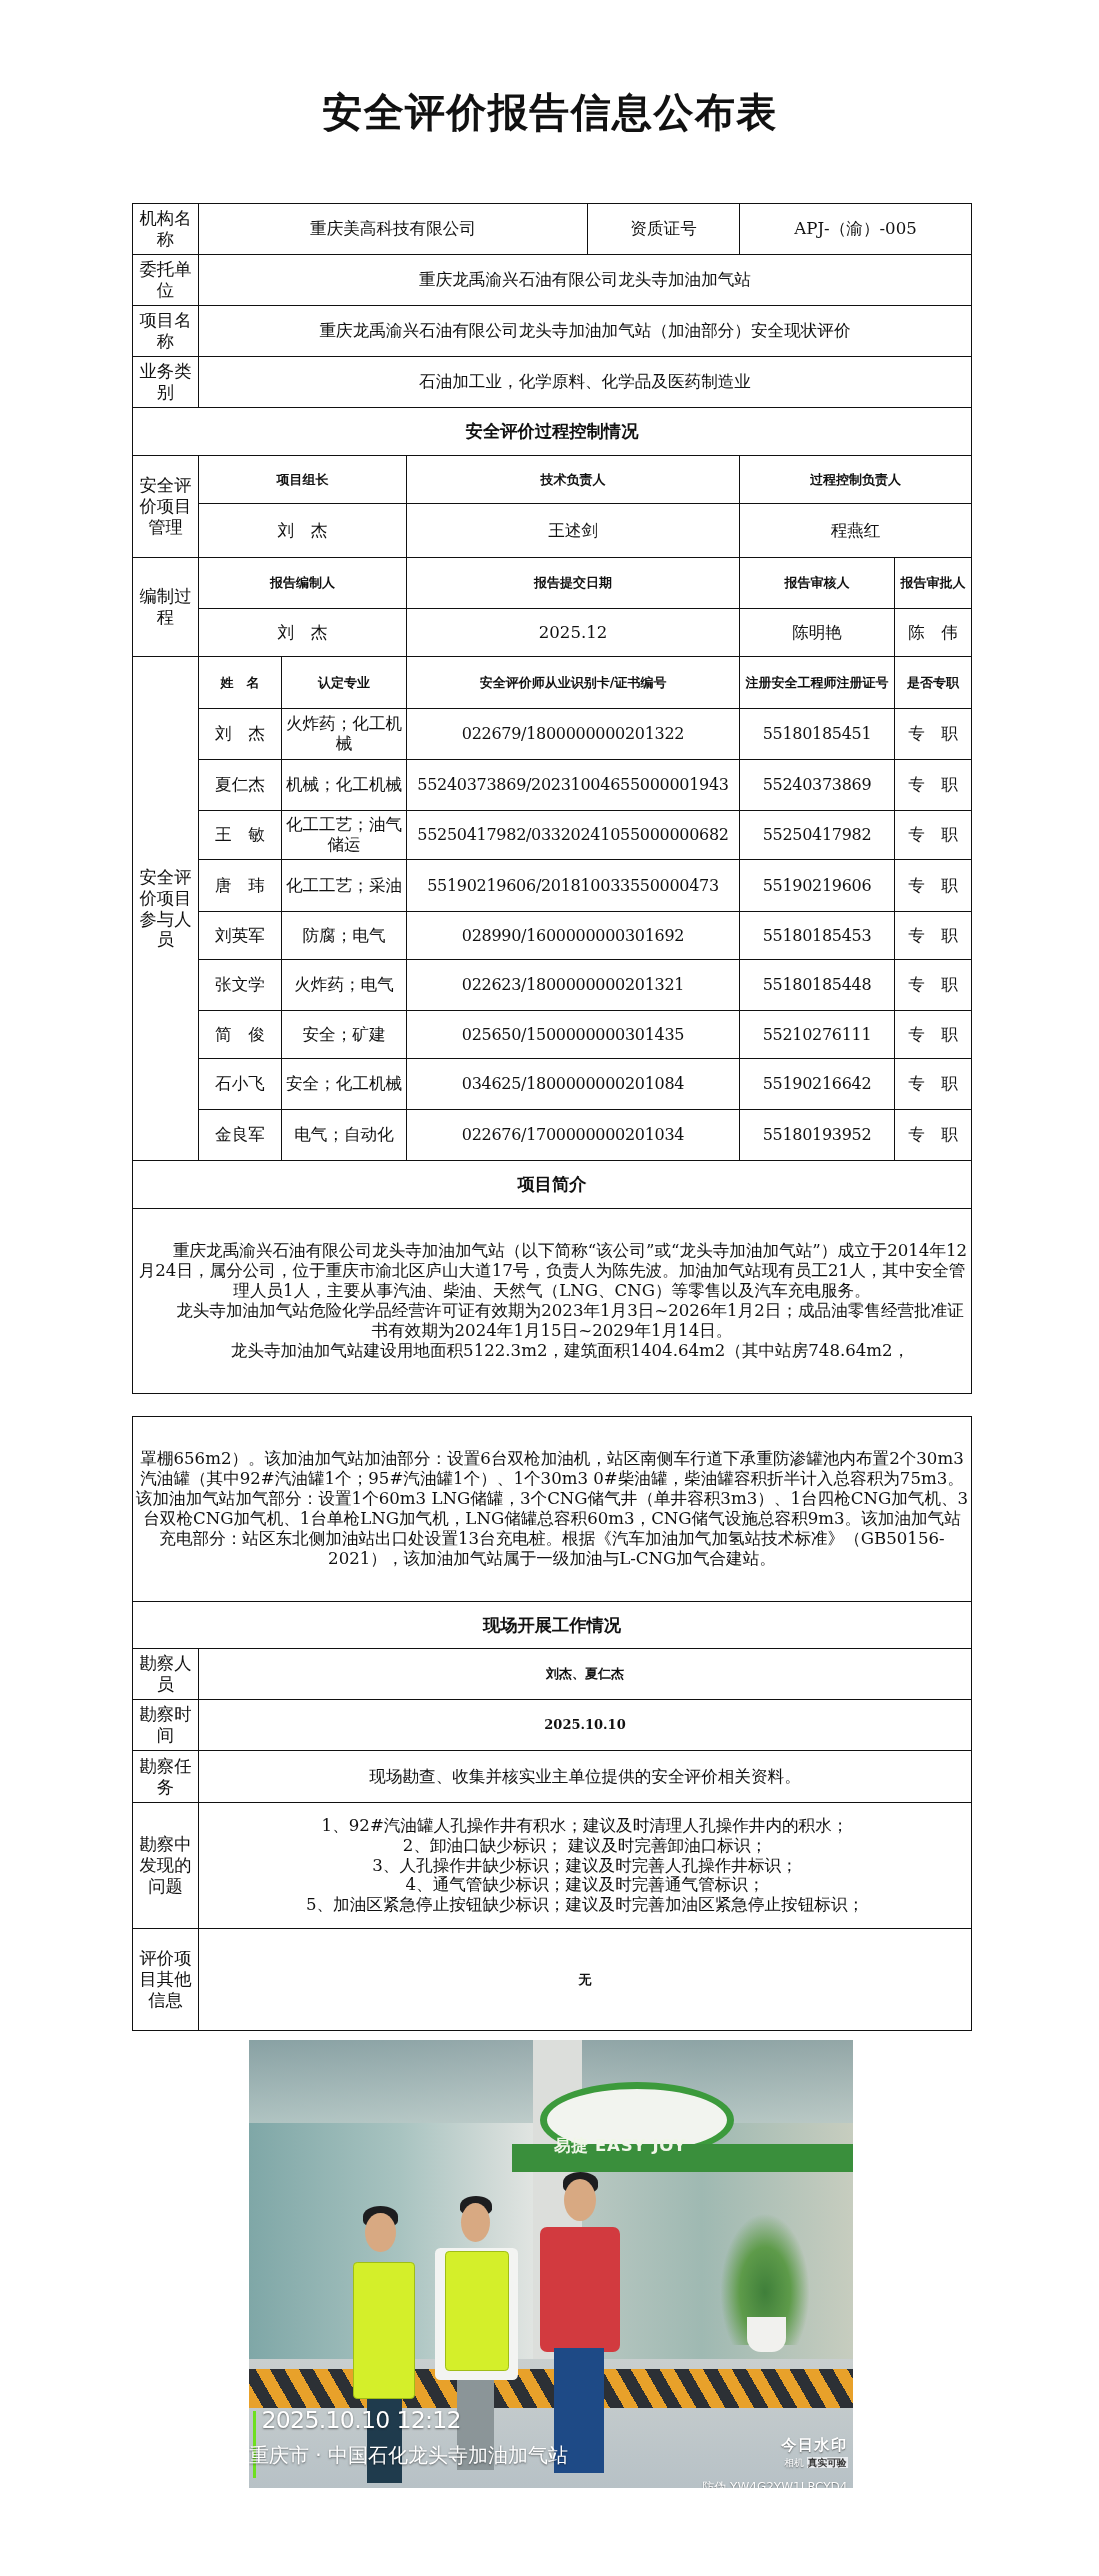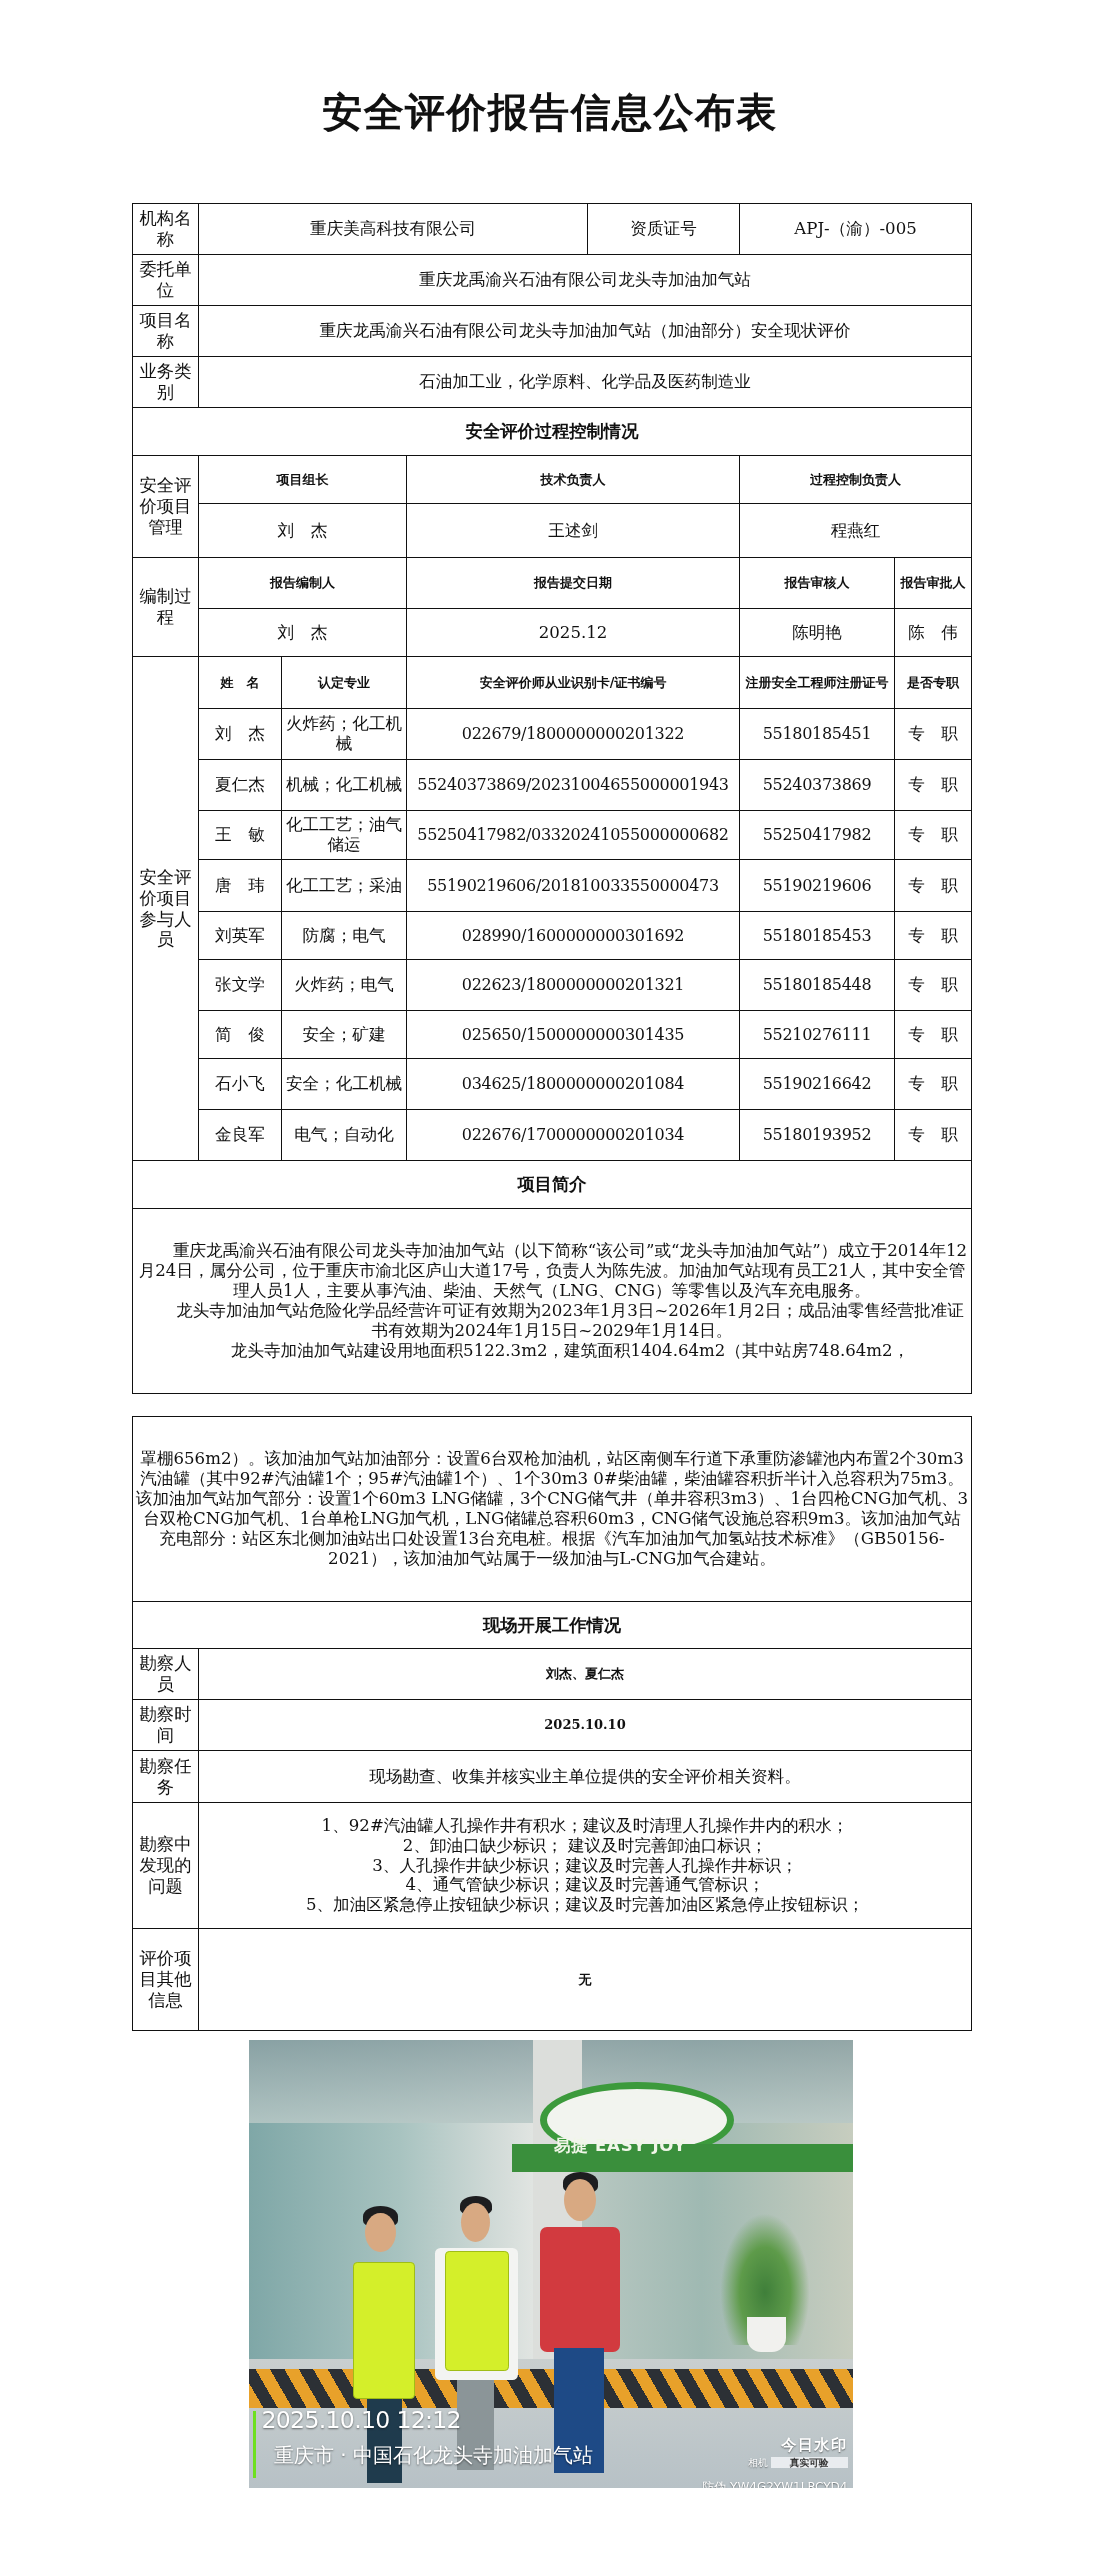--- a/index.html
+++ b/index.html
@@ -40,27 +40,27 @@
   .photo .vest { position:absolute; background:#d4ef2a; border:1.4px solid #9fbd16; border-radius:4.2px; }
   .photo .head { position:absolute; border-radius:50%; background:#d8a982; }
   .photo .hair { position:absolute; background:#1d1d1f; border-radius:50% 50% 30% 30%; }
   .photo .legs { position:absolute; }
   .photo .plant { position:absolute; left:471px; top:173px; width:90px; height:132px;
            background:radial-gradient(ellipse at 50% 60%,#3f7f3a 0%,#5e9b4a 40%,rgba(94,155,74,0) 70%); }
   .photo .pot { position:absolute; left:498px; top:277px; width:39px; height:35px; background:#f1f1ee; border-radius:0 0 14px 14px; }
   .photo .wm-bar { position:absolute; left:4.2px; top:371px; width:2.8px; height:67px; background:#6ee01f; }
   .photo .wm-time { position:absolute; left:12.5px; top:366px; color:#fff; font-size:23.6px;
            font-family:"DejaVu Sans","Liberation Sans",sans-serif; text-shadow:0 0.7px 2.1px rgba(0,0,0,.5); letter-spacing:-0.7px; }
-  .photo .wm-loc { position:absolute; left:25px; top:402px; color:#fff; font-size:20px;
+  .photo .wm-loc { position:absolute; left:0; top:402px; color:#fff; font-size:20px;
            font-family:"DejaVu Sans","Liberation Sans",sans-serif; text-shadow:0 0.7px 2.1px rgba(0,0,0,.5); }
   .photo .wm-brand { position:absolute; right:5.5px; top:395px; text-align:right; color:#fff;
            font-family:"DejaVu Sans","Liberation Sans",sans-serif; text-shadow:0 0.7px 1.4px rgba(0,0,0,.5); }
   .photo .wm-brand .b1 { font-size:15.2px; font-weight:bold; letter-spacing:1.4px; }
   .photo .wm-brand .b2 { font-size:9.7px; margin-top:1.4px; }
-  .photo .wm-brand .b2 span.tag { background:#e9ecef; color:#333; padding:0 19px; font-weight:bold; text-shadow:none; }
+  .photo .wm-brand .b2 span.tag { background:#e9ecef; color:#333; padding:0 1px; font-weight:bold; text-shadow:none; }
   .photo .wm-brand .b3 { font-size:12px; margin-top:9px; }
 </style>
 </head>
 <body>
 
 <div class="title">安全评价报告信息公布表</div>
 
 <table class="sheet" style="top:173px;">
   <colgroup>
     <col style="width:66px">

